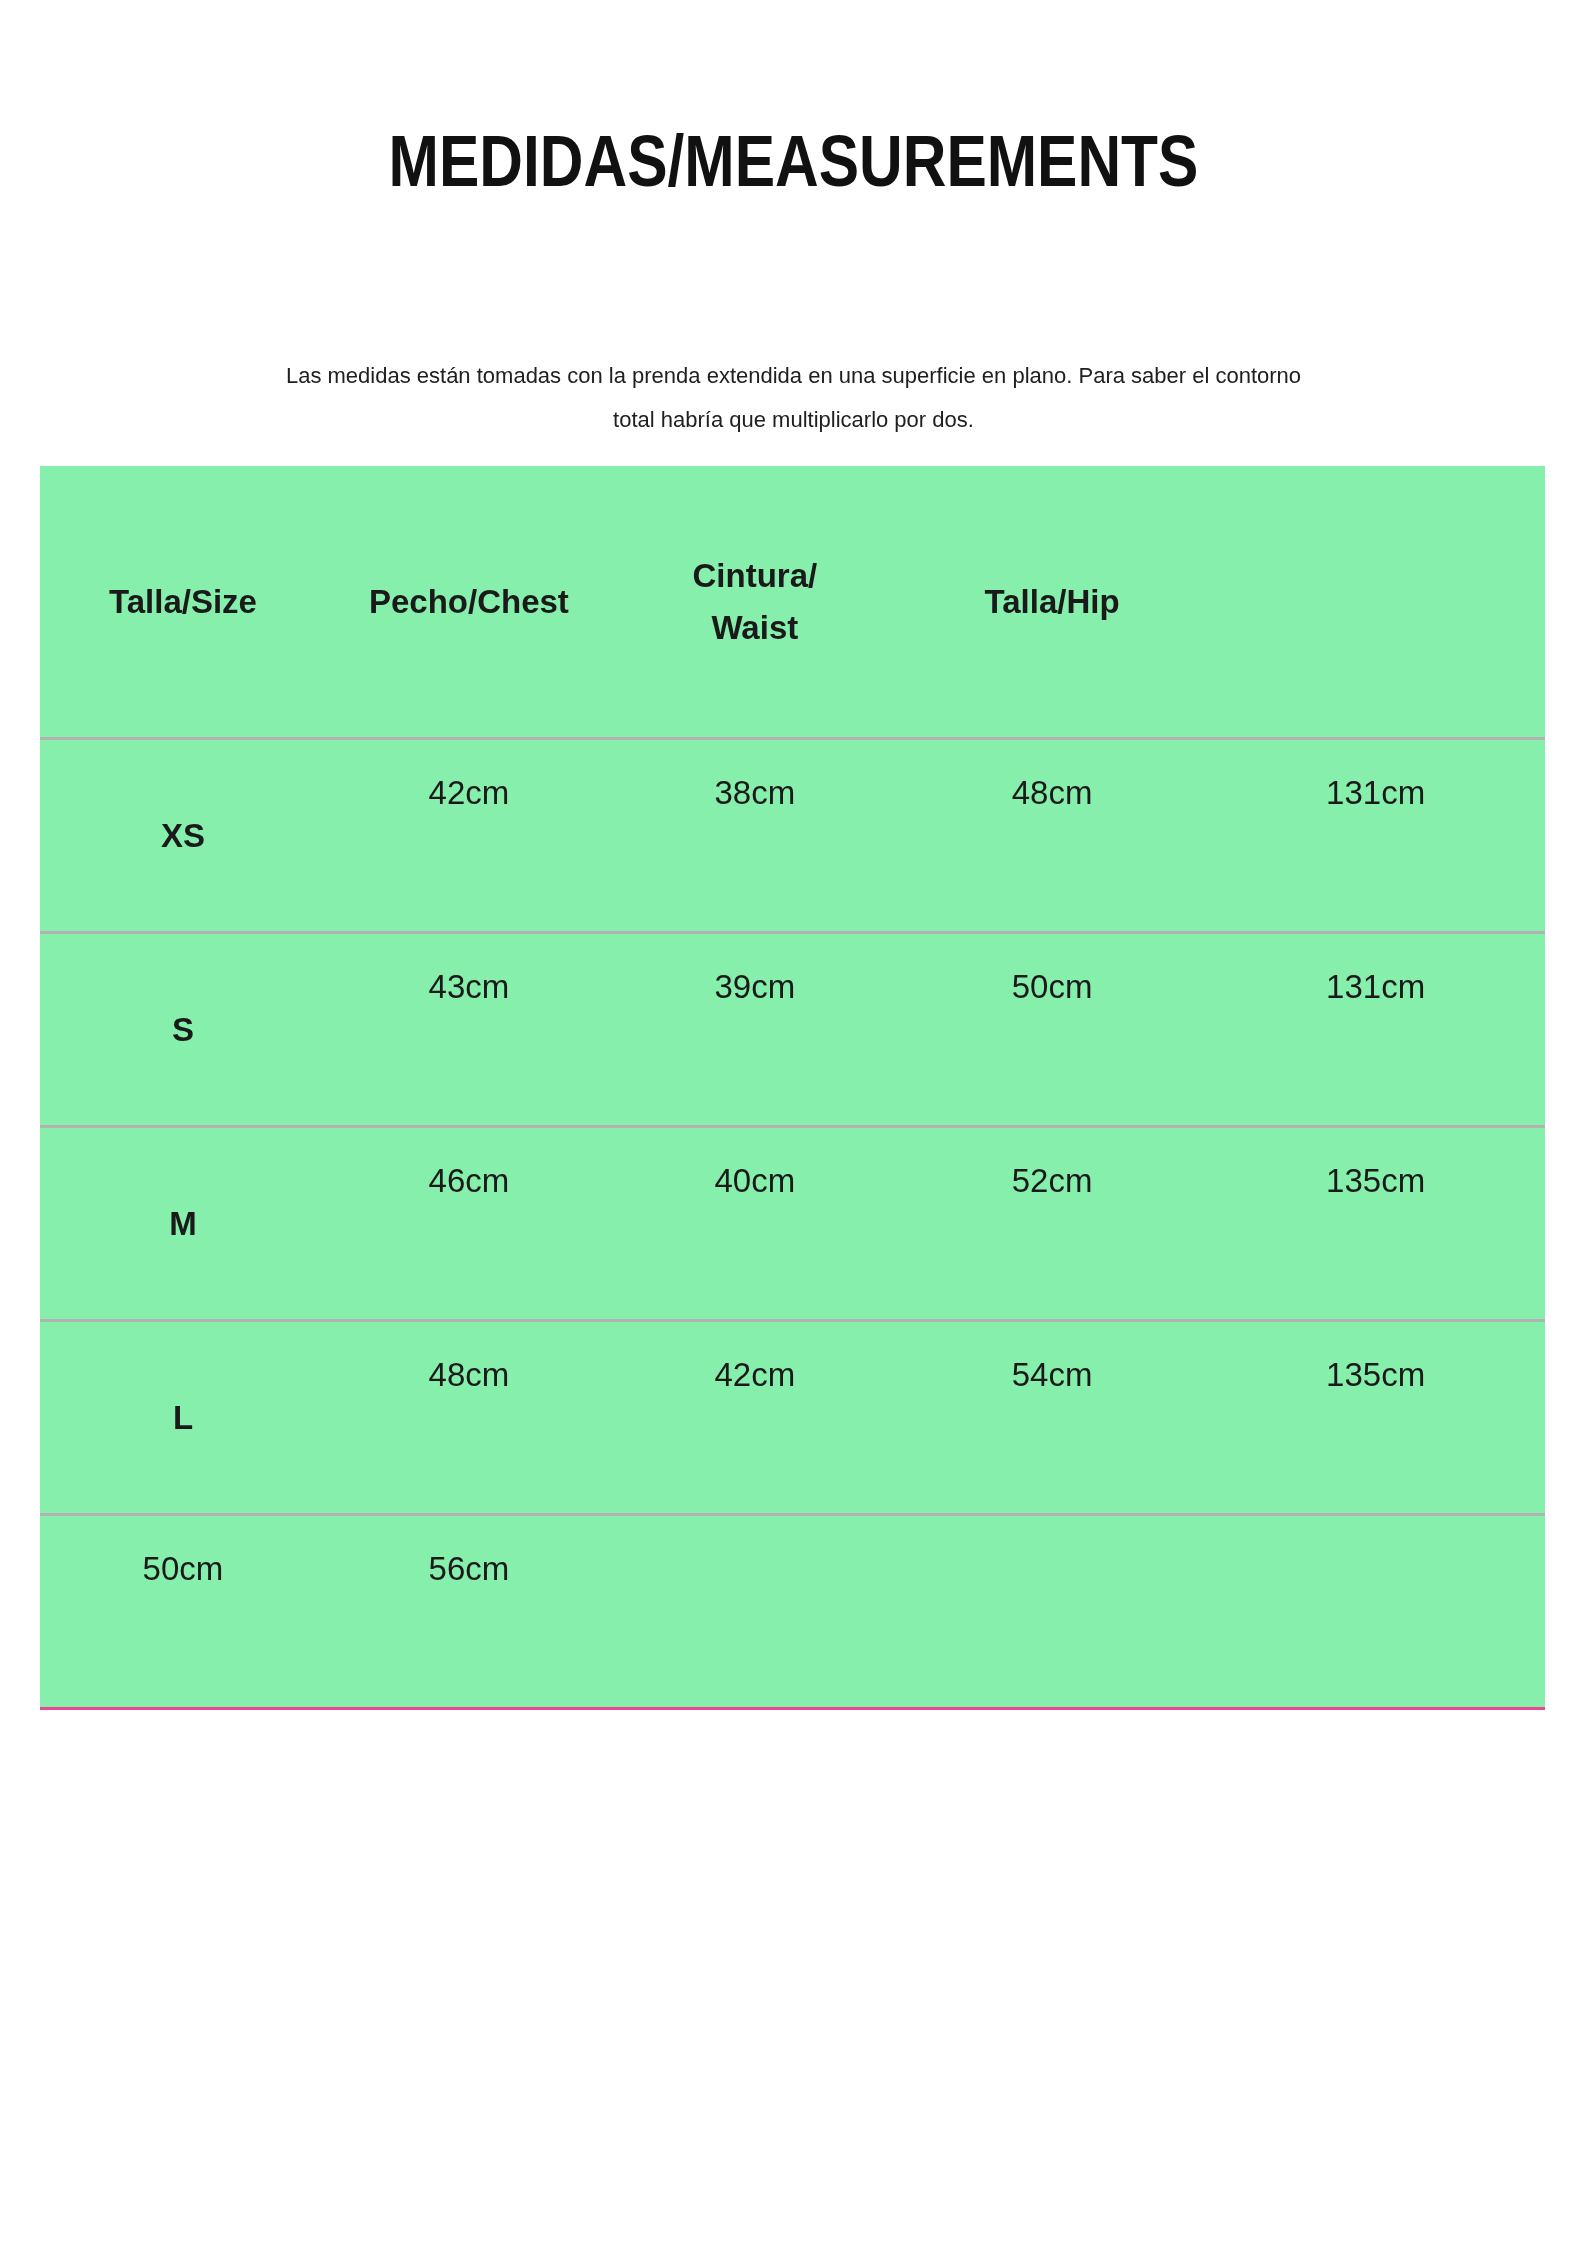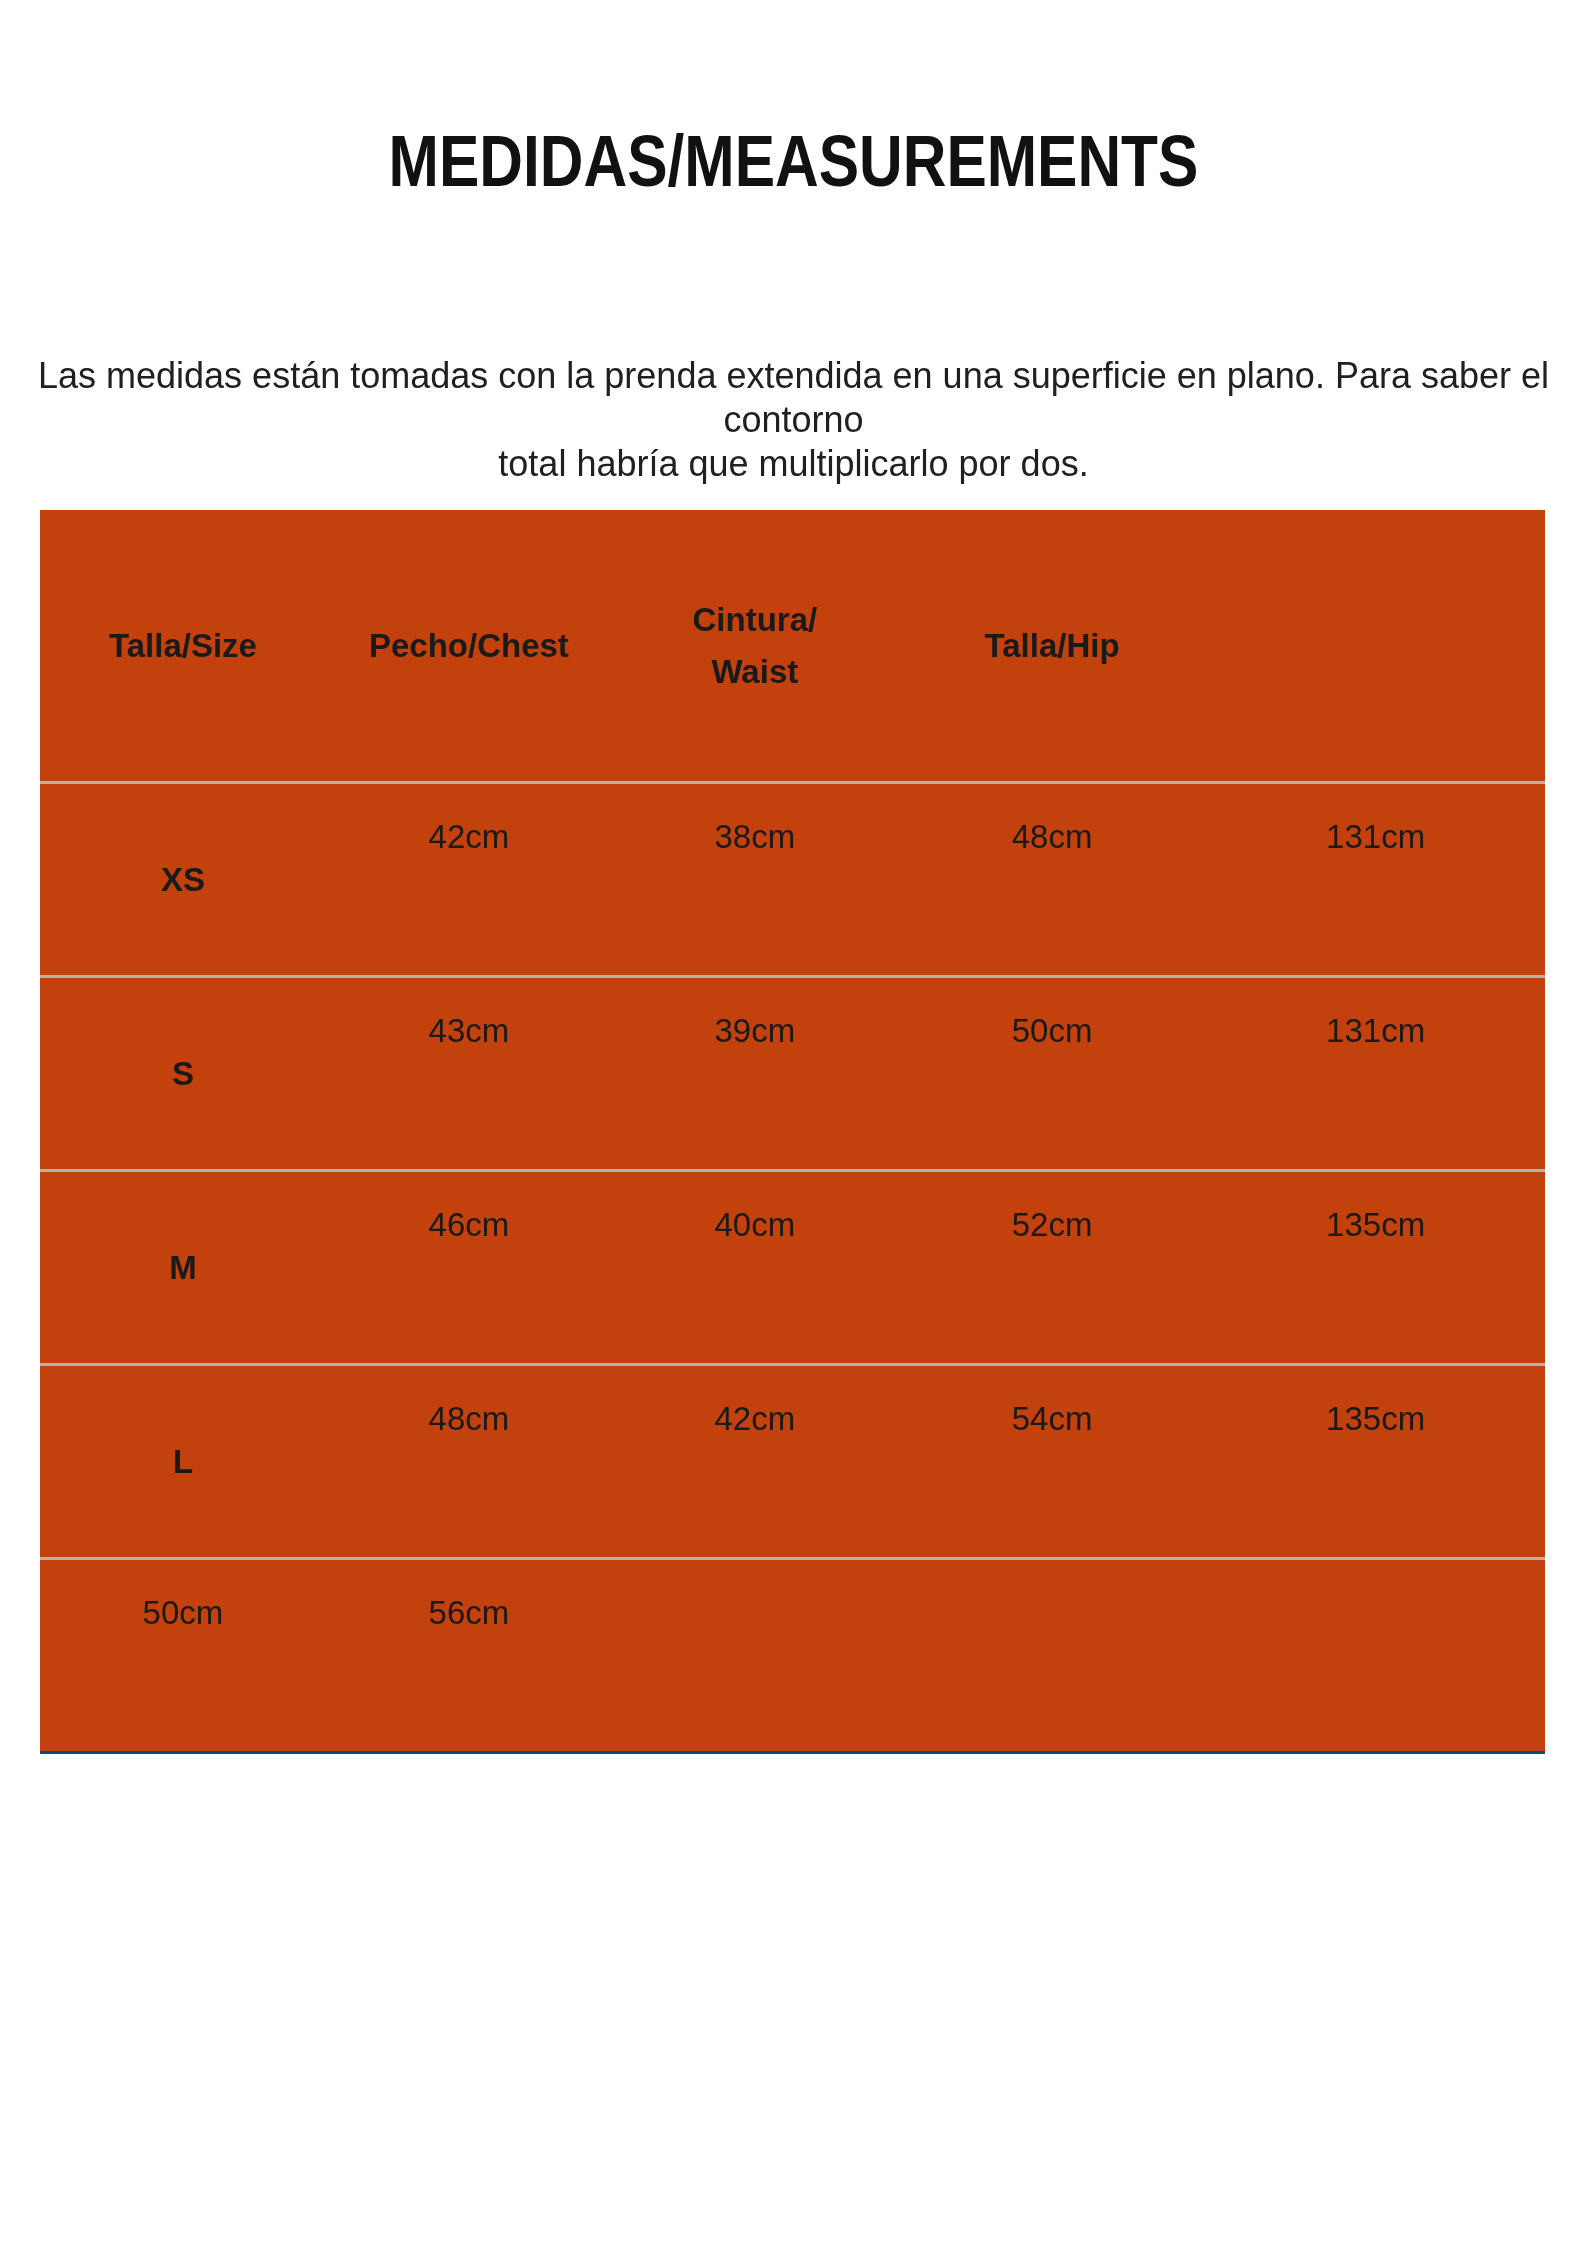--- a/index.html
+++ b/index.html
@@ -21,30 +21,30 @@
     letter-spacing: 0px;
     transform: scaleX(0.84);
     transform-origin: 50% 50%;
     white-space: nowrap;
   }
 
   p.intro {
     margin: 152px auto 14px auto;
     max-width: 1545px;
     text-align: center;
-    font-size: 36px;
+    font-size: 22px;
     line-height: 44px;
     color: #202020;
     white-space: pre-line;
   }
 
   .size-table {
     margin: 24px 42px 0 40px;
-    background: #c2410c;
-    border-bottom: 3px solid #0c4a6e;
+    background: #86efac;
+    border-bottom: 3px solid #ec4899;
   }
 
   .trow {
     display: grid;
     grid-template-columns: 19% 19% 19% 20.5% 22.5%;
   }
 
   .thead { height: 271px; }
   .thead .cell {
     display: flex;

